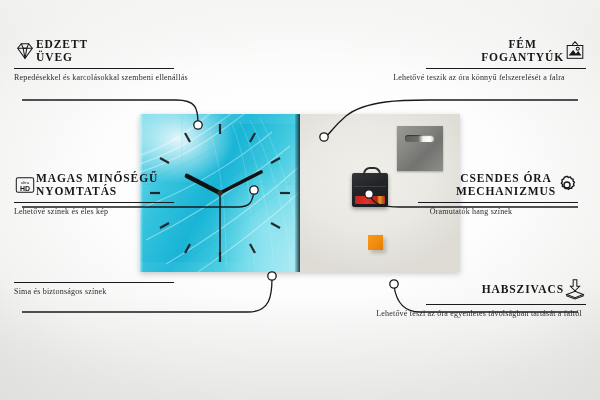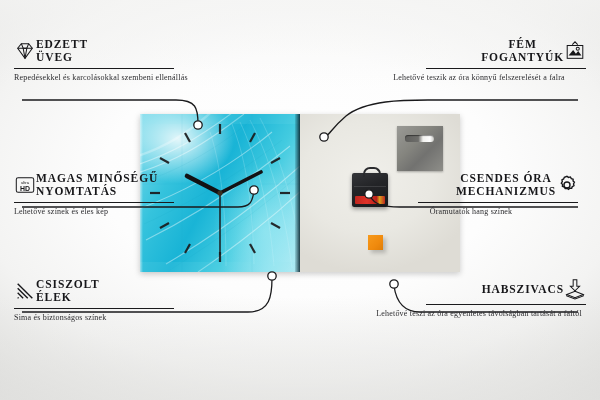--- a/index.html
+++ b/index.html
@@ -244,34 +244,20 @@
       <div>
         <div class="cal-title">MAGAS MINŐSÉGŰ</div>
         <div class="cal-title">NYOMTATÁS</div>
       </div>
     </div>
     <div class="rule"></div>
     <div class="cal-desc">Lehetővé színek és éles kép</div>
   </div>
 
   <div class="callout left" id="c-edges">
-    <div class="cal-head">
-      <span class="icon">
-        <svg viewBox="0 0 24 24" fill="none" stroke="currentColor" stroke-width="1.5">
-          <path d="M4 4 L20 20"></path>
-            <path d="M4 9 L15 20"></path>
-            <path d="M4 14 L10 20"></path>
-            <path d="M4 19 L5 20"></path>
-        </svg>
-      </span>
-      <div>
-        <div class="cal-title">CSISZOLT</div>
-        <div class="cal-title">ÉLEK</div>
-      </div>
-    </div>
     <div class="rule"></div>
     <div class="cal-desc">Sima és biztonságos színek</div>
   </div>
 
   <div class="callout right" id="c-hook">
     <div class="cal-head">
       <div>
         <div class="cal-title">FÉM</div>
         <div class="cal-title">FOGANTYÚK</div>
       </div>

